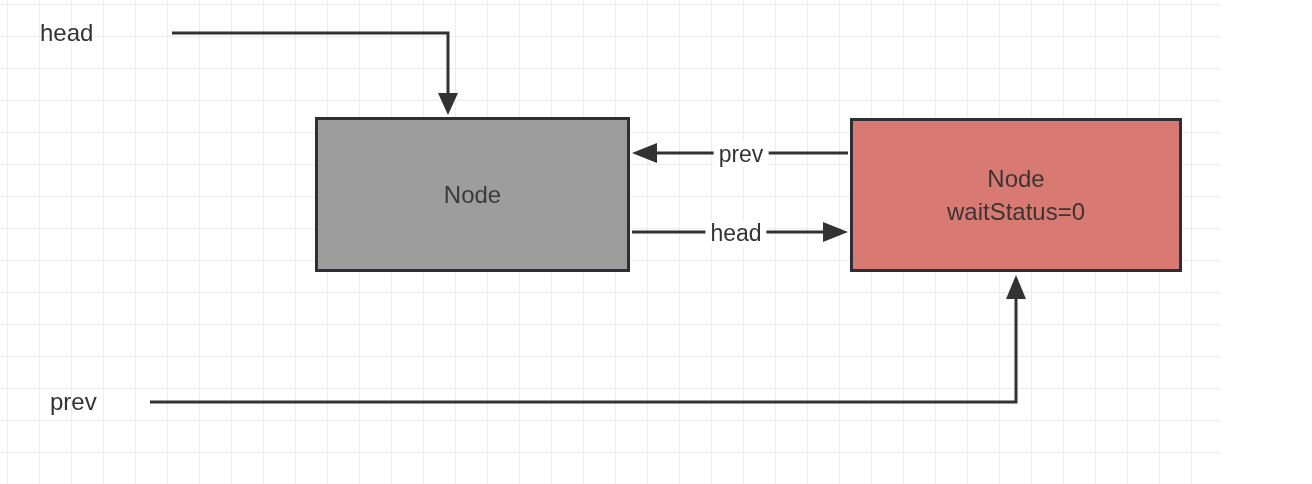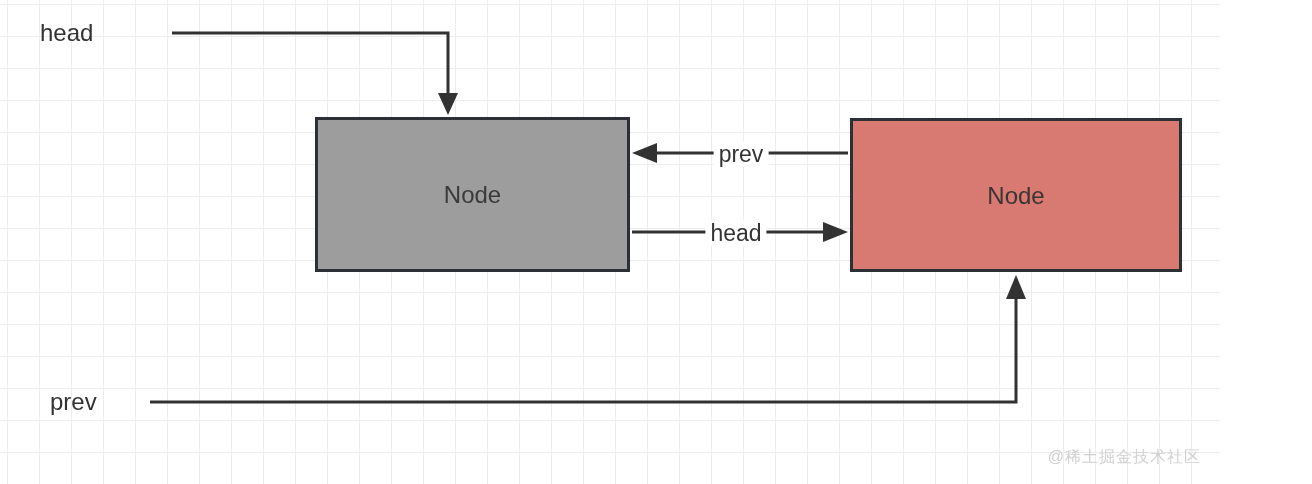--- a/index.html
+++ b/index.html
@@ -109,20 +109,20 @@
 
   <span class="pointer-label head">head</span>
   <span class="pointer-label tail">prev</span>
 
   <div class="node node-head">
     <span>Node</span>
   </div>
 
   <div class="node node-tail">
     <span>Node</span>
+    <span>waitStatus=0</span>
   </div>
 
   <span class="edge-label prev">prev</span>
   <span class="edge-label next">head</span>
 
-  <span class="watermark">@稀土掘金技术社区</span>
 
 </div>
 
 </body></html>

